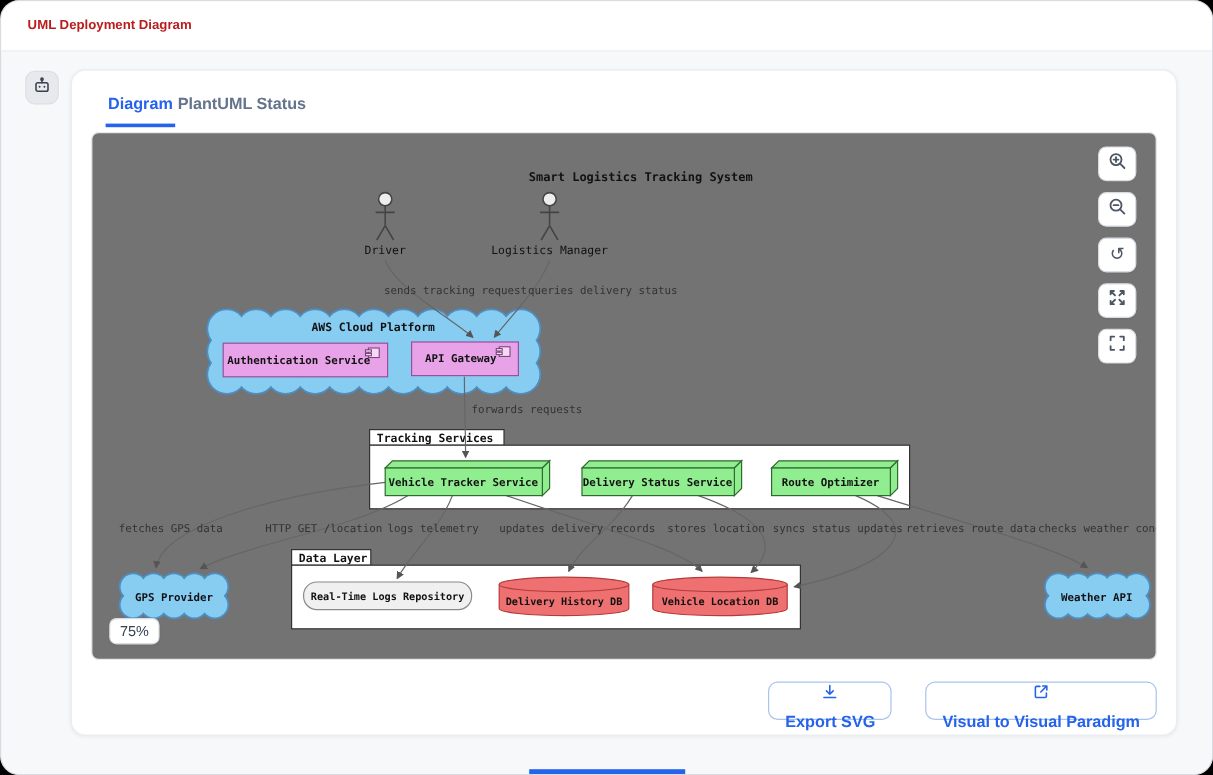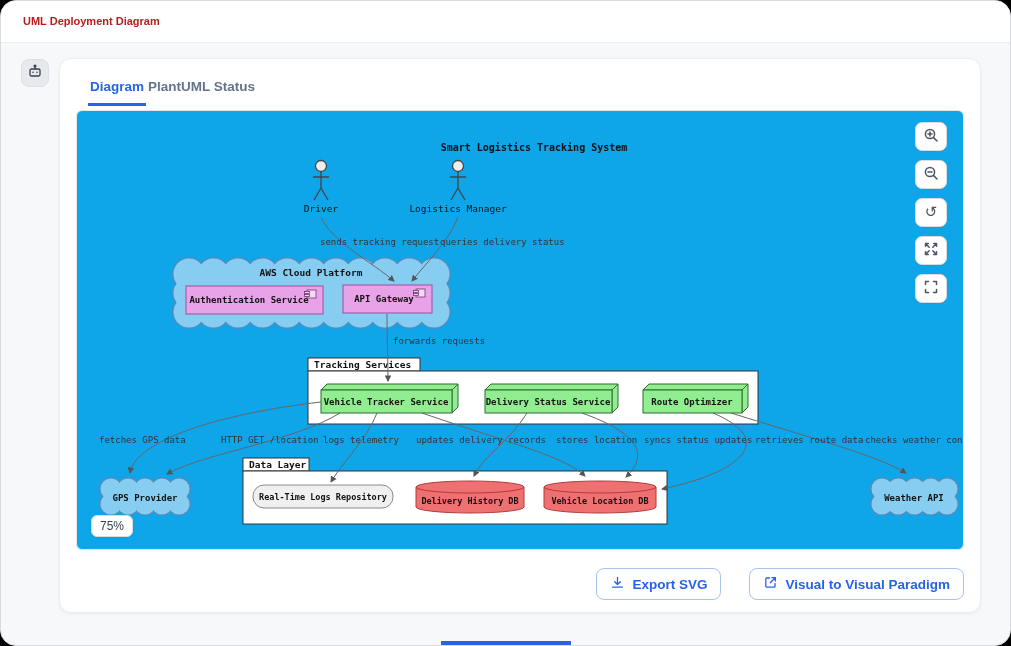--- a/index.html
+++ b/index.html
@@ -5,28 +5,28 @@
   html,body{margin:0;padding:0;background:#000;}
   body{width:1011px;height:646px;position:relative;font-family:"Liberation Sans",sans-serif;overflow:hidden;}
   .window{position:absolute;inset:0;background:#f7f8fa;border-radius:16px;overflow:hidden;border:1px solid #d9dbe0;}
   .app-header{position:absolute;top:0;left:0;right:0;height:41px;background:#fff;border-bottom:1px solid #ececee;}
   .app-title{position:absolute;left:22px;top:0;line-height:41px;font-size:11px;font-weight:700;color:#b91c1c;}
   .bot-btn{position:absolute;left:20px;top:58px;width:26px;height:26px;border-radius:8px;background:#e7e9ed;border:1px solid #dcdfe4;display:flex;align-items:center;justify-content:center;cursor:pointer;}
   .card{position:absolute;left:58px;top:57px;width:920px;height:553px;background:#fff;border:1px solid #ebedf0;border-radius:12px;box-shadow:0 1px 3px rgba(16,24,40,.06);}
   .tabs{position:absolute;left:28px;top:12px;display:flex;}
   .tab{font-size:13.5px;font-weight:600;color:#64748b;padding:8px 2px 9px;cursor:pointer;border-bottom:3px solid transparent;}
   .tab.active{color:#2563eb;border-bottom-color:#2563eb;}
-  .canvas{position:absolute;left:16px;top:51px;width:886px;height:438px;border:1px solid #e6e8ec;border-radius:6px;background:#0ea5e9;overflow:hidden;cursor:grab;}
+  .canvas{position:absolute;left:16px;top:51px;width:886px;height:438px;border:1px solid #e6e8ec;border-radius:6px;background:#737373;overflow:hidden;cursor:grab;}
   .zoom-col{position:absolute;right:16px;top:11px;display:flex;flex-direction:column;gap:9px;}
   .zbtn{width:30px;height:27px;background:#fff;border:1px solid #d8dce1;border-radius:7px;display:flex;align-items:center;justify-content:center;cursor:pointer;color:#4b5563;box-shadow:0 1px 1px rgba(0,0,0,.03);}
   .zbtn svg{stroke:#4b5563;fill:none;stroke-width:1.5;stroke-linecap:round;stroke-linejoin:round;}
   .zbtn .glyph{font-size:15px;line-height:1;color:#4b5563;font-family:"DejaVu Sans",sans-serif;}
   .zoom-badge{position:absolute;left:14px;bottom:12px;background:#fff;border:1px solid #d8dce1;border-radius:6px;padding:3px 8px;font-size:12px;color:#374151;box-shadow:0 1px 2px rgba(0,0,0,.05);text-align:center;}
   .actions{position:absolute;right:16px;bottom:12px;display:flex;gap:28px;}
-  .act-btn{height:30px;display:flex;align-items:center;gap:7px;background:#fff;border:1px solid #a9c3ee;border-radius:8px;padding:0 13px;color:#2563eb;font-size:13.5px;font-weight:600;cursor:pointer;}
+  .act-btn{height:30px;display:flex;align-items:center;gap:7px;background:#fff;border:1px solid #a9c3ee;border-radius:8px;padding:0 13px;color:#2563eb;font-size:13.5px;font-weight:600;cursor:pointer;flex-direction:column;}
   .act-btn svg{stroke:#2563eb;fill:none;stroke-width:1.4;stroke-linecap:round;stroke-linejoin:round;}
   .bottom-accent{position:absolute;left:440px;top:640px;width:130px;height:6px;background:#2563eb;}
   .bot-btn svg{stroke:#374151;fill:none;stroke-width:1.3;stroke-linecap:round;}
   
   svg text{fill:#111;font-family:"DejaVu Sans Mono",monospace;}
   .t-title{font-weight:700;font-size:10px;text-anchor:middle;}
   .t-pkg{font-weight:700;font-size:9.5px;}
   .t-node{font-weight:700;font-size:9px;text-anchor:middle;}
   .t-node-s{font-weight:700;font-size:8.5px;text-anchor:middle;}
   .t-edge{font-size:9px;fill:#333;}

